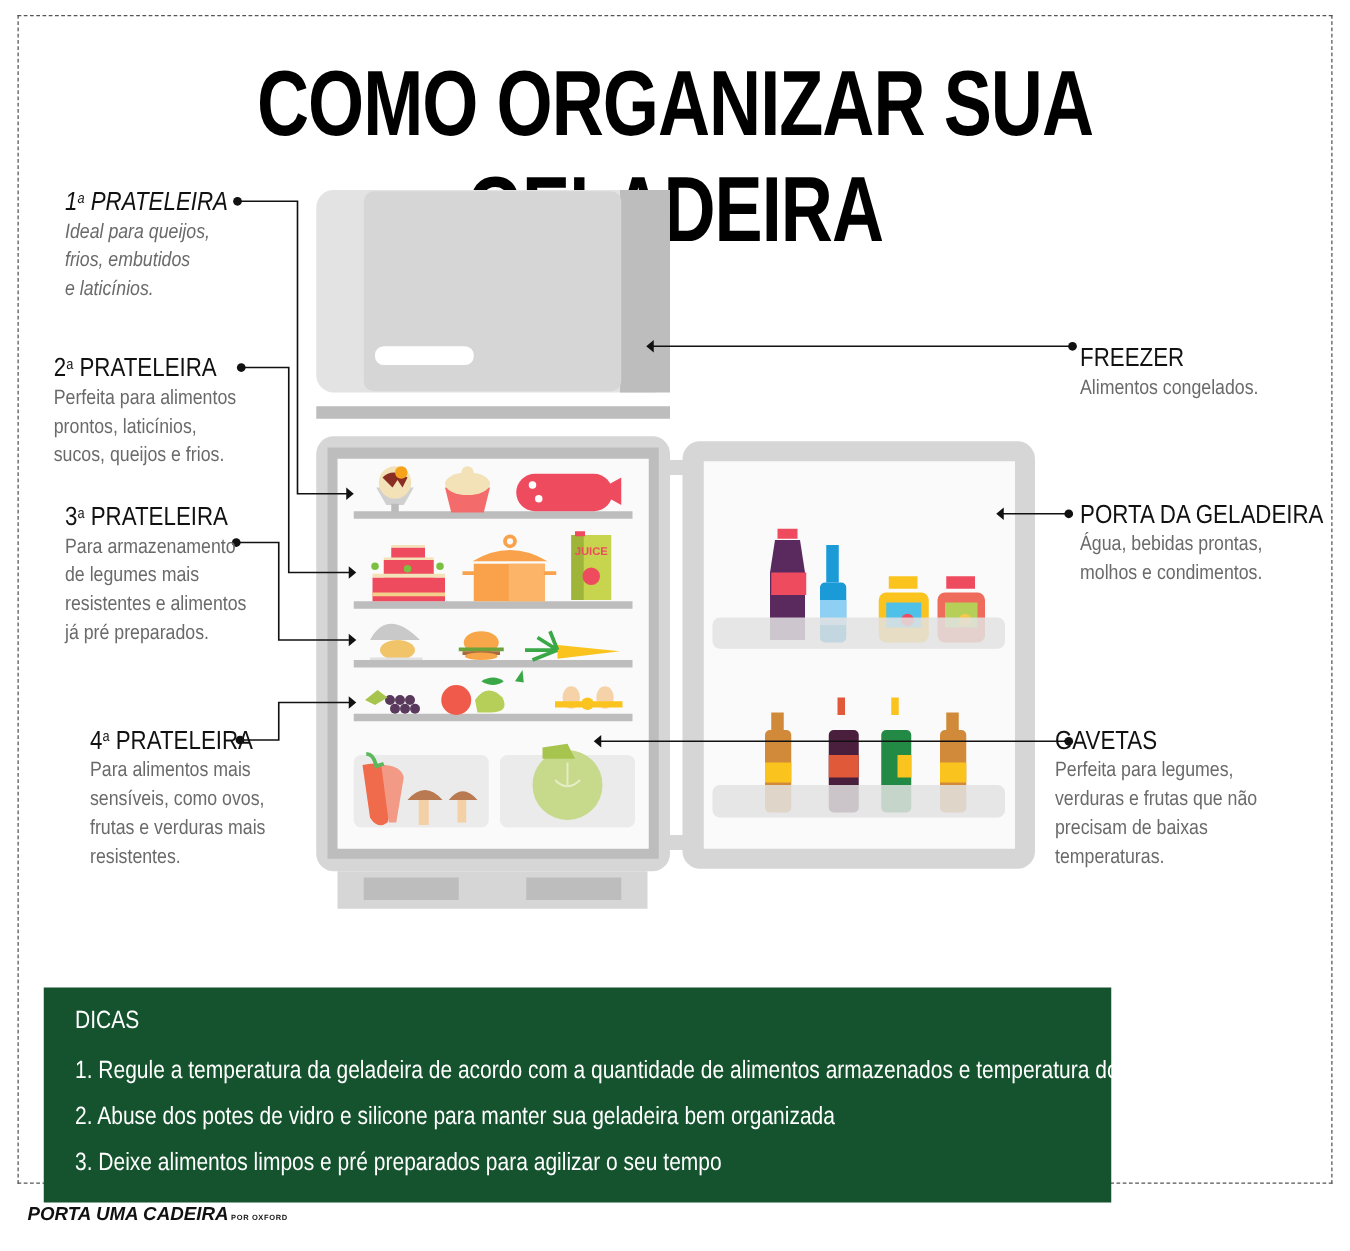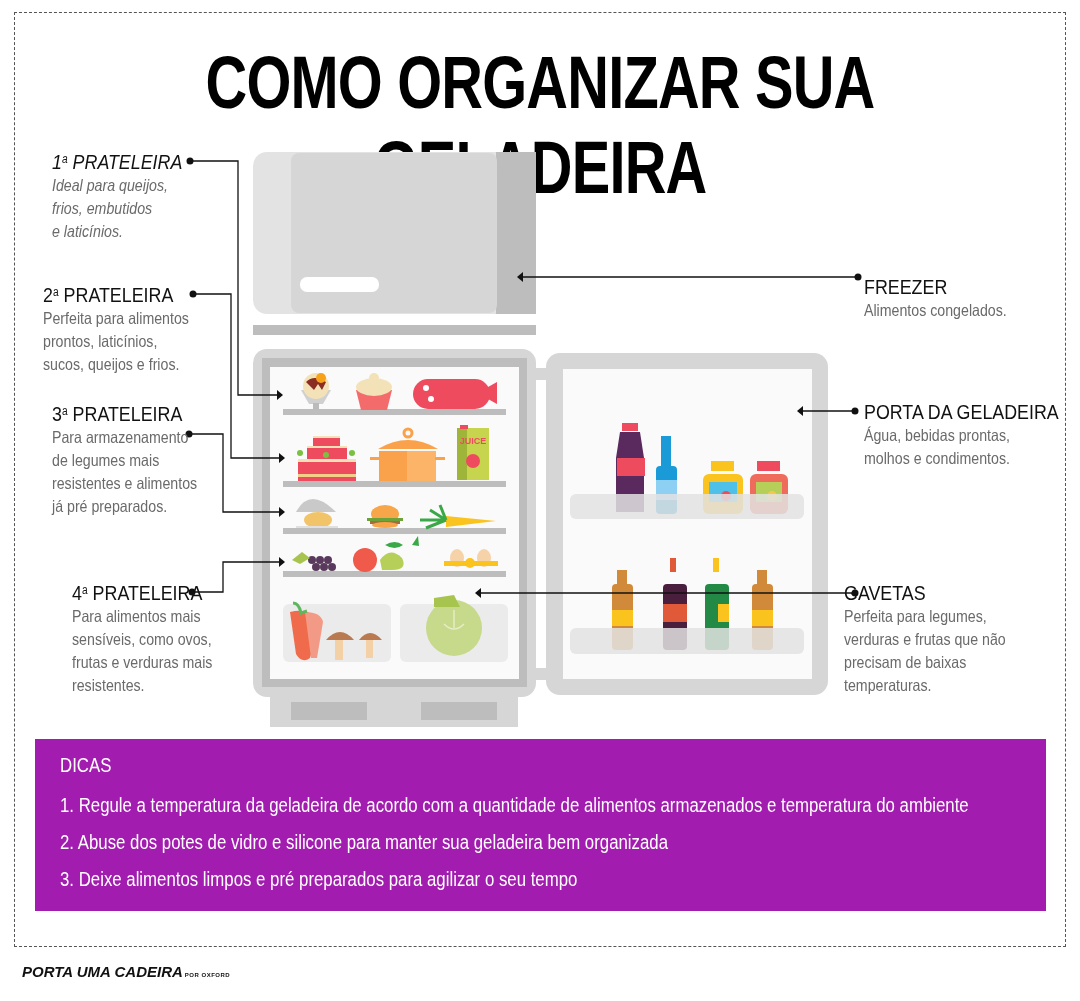--- a/index.html
+++ b/index.html
@@ -4,21 +4,21 @@
 <style>
   html,body{margin:0;padding:0;background:#fff;}
   body{width:1080px;height:1001px;position:relative;overflow:hidden;font-family:"Liberation Sans",sans-serif;}
   .frame{position:absolute;left:14px;top:12px;width:1052px;height:935px;border:1.5px dashed #555;box-sizing:border-box;}
   .title{position:absolute;left:0;top:40px;width:1080px;text-align:center;font-family:"Liberation Sans",sans-serif;font-weight:bold;font-size:74px;letter-spacing:-1px;color:#000;transform:scaleX(0.78);transform-origin:center;}
   .lbl{position:absolute;font-family:"Liberation Sans Narrow","Liberation Sans",sans-serif;}
   .lbl .h{font-size:21px;color:#111;transform:scaleX(0.85);transform-origin:left;white-space:nowrap;}
   .lbl .h sup{font-size:12px;vertical-align:6px;}
   .lbl .d{font-size:16.5px;color:#6a6a6a;line-height:23px;transform:scaleX(0.86);transform-origin:left;white-space:pre-line;}
   svg.overlay{position:absolute;left:0;top:0;}
-  .tips{position:absolute;left:35px;top:739px;width:1011px;height:172px;background:#a21caf;color:#fff;}
+  .tips{position:absolute;left:35px;top:790px;width:854px;height:172px;background:#14532d;color:#fff;}
   .tips .t{position:absolute;left:25px;font-size:20px;transform:scaleX(0.84);transform-origin:left;white-space:nowrap;}
   .foot-left{position:absolute;left:22px;top:963px;font-size:15px;font-style:italic;font-weight:bold;letter-spacing:0px;color:#111;}
   .foot-left small{font-size:6px;font-style:normal;margin-left:2px;letter-spacing:0.5px;}
   .foot-right{position:absolute;left:952px;top:1002px;font-size:13px;font-weight:bold;color:#ec4899;}
 </style>
 </head>
 <body>
 
 <div class="frame"></div>
 

